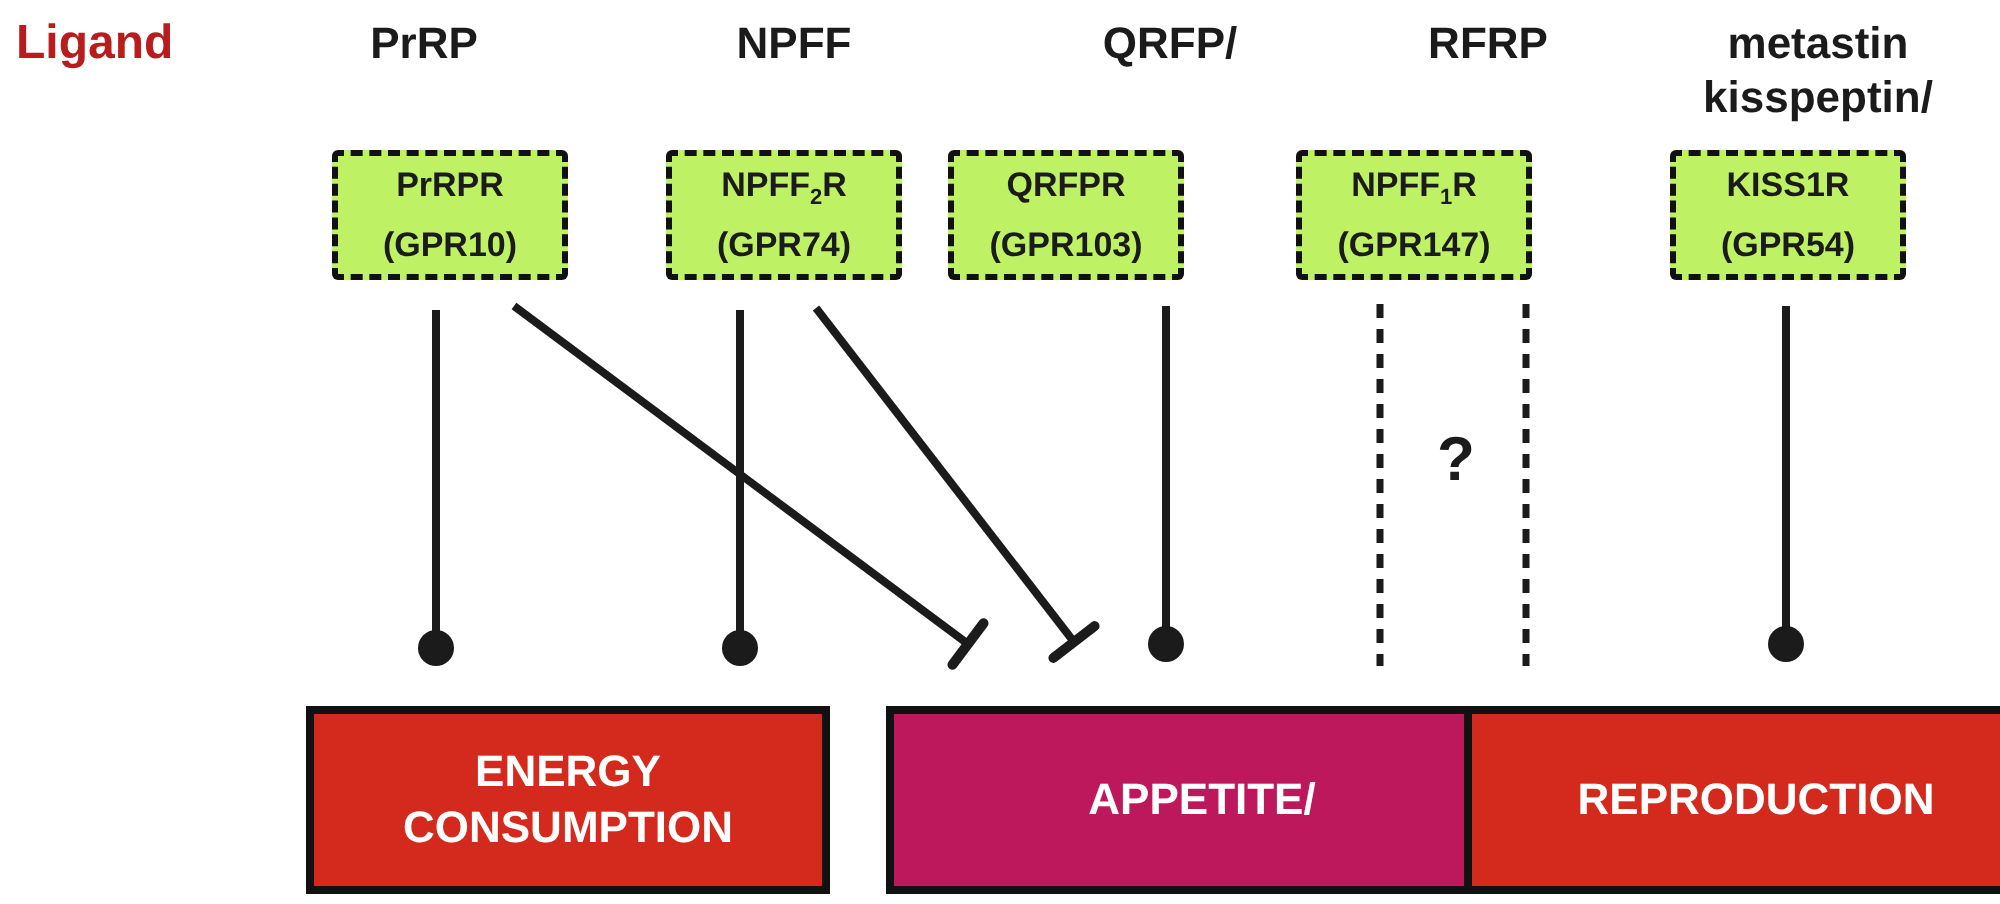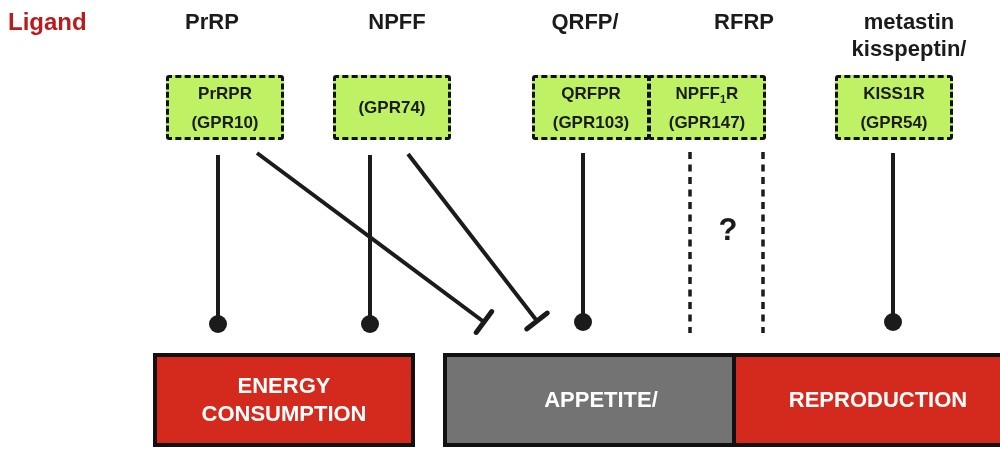--- a/index.html
+++ b/index.html
@@ -94,42 +94,43 @@
   <div class="ligand" style="left:897px">
     <div>metastin</div>
     <div>kisspeptin/</div>
   </div>
 
   <div class="rbox" style="left:166px">
     <div class="rline"><span>PrRPR</span><span class="rsub"></span><span></span></div>
     <div class="rline">(GPR10)</div>
   </div>
   <div class="rbox" style="left:333px">
+    <div class="rline"><span>NPFF</span><span class="rsub">2</span><span>R</span></div>
     <div class="rline">(GPR74)</div>
   </div>
-  <div class="rbox" style="left:532px">
+  <div class="rbox" style="left:474px">
     <div class="rline"><span>QRFPR</span><span class="rsub"></span><span></span></div>
     <div class="rline">(GPR103)</div>
   </div>
   <div class="rbox" style="left:648px">
     <div class="rline"><span>NPFF</span><span class="rsub">1</span><span>R</span></div>
     <div class="rline">(GPR147)</div>
   </div>
   <div class="rbox" style="left:835px">
     <div class="rline"><span>KISS1R</span><span class="rsub"></span><span></span></div>
     <div class="rline">(GPR54)</div>
   </div>
 
   <div class="qmark" style="left:728px">?</div>
 
   <div class="fbox" style="left: 153px; width: 262px; background: rgb(212, 42, 29);">
     <div class="fline">ENERGY</div>
     <div class="fline">CONSUMPTION</div>
   </div>
-  <div class="fbox" style="left: 443px; width: 316px; background: #737373;">
+  <div class="fbox" style="left: 443px; width: 316px; background: #be185d;">
     <div class="fline">APPETITE/</div>
   </div>
   <div class="fbox" style="left: 732px; width: 292px; background: rgb(212, 42, 29);">
     <div class="fline">REPRODUCTION</div>
     <div class="fline"></div>
   </div>
 
 </div>
 
 </body></html>

